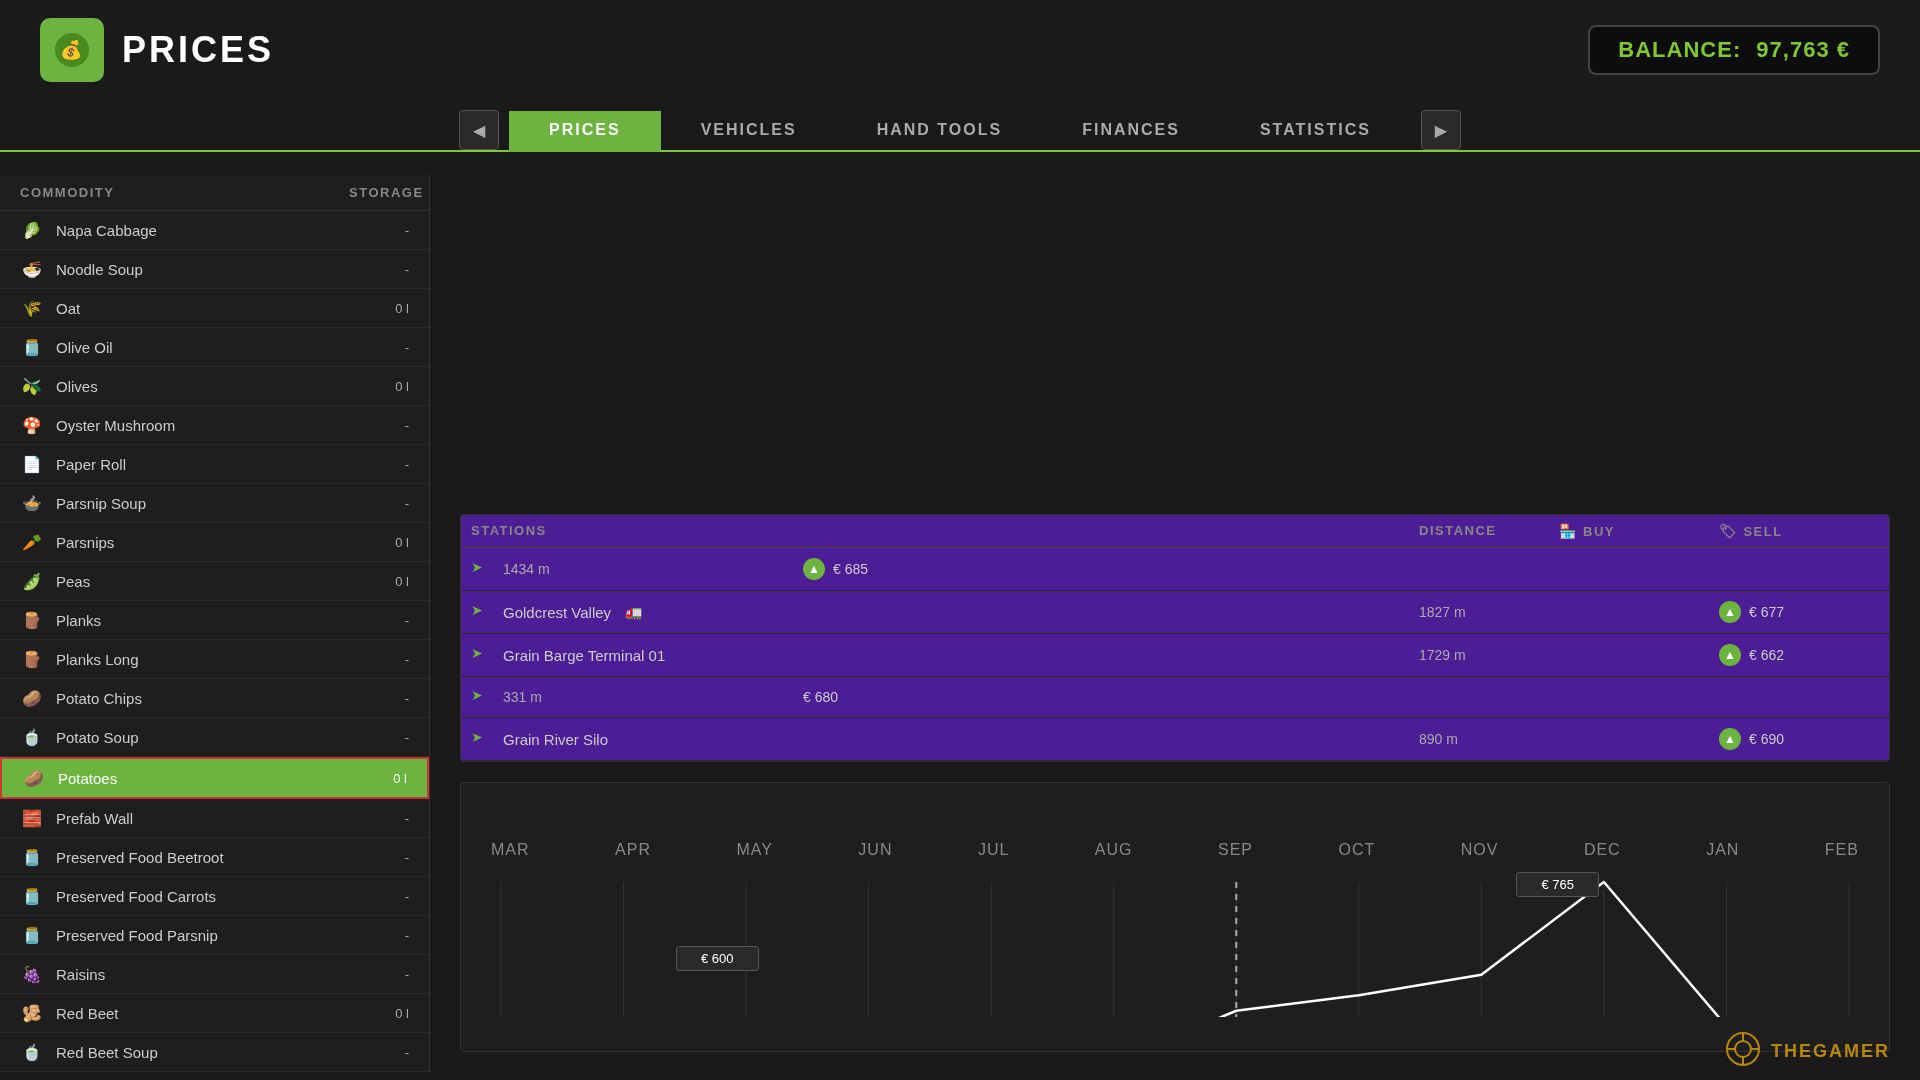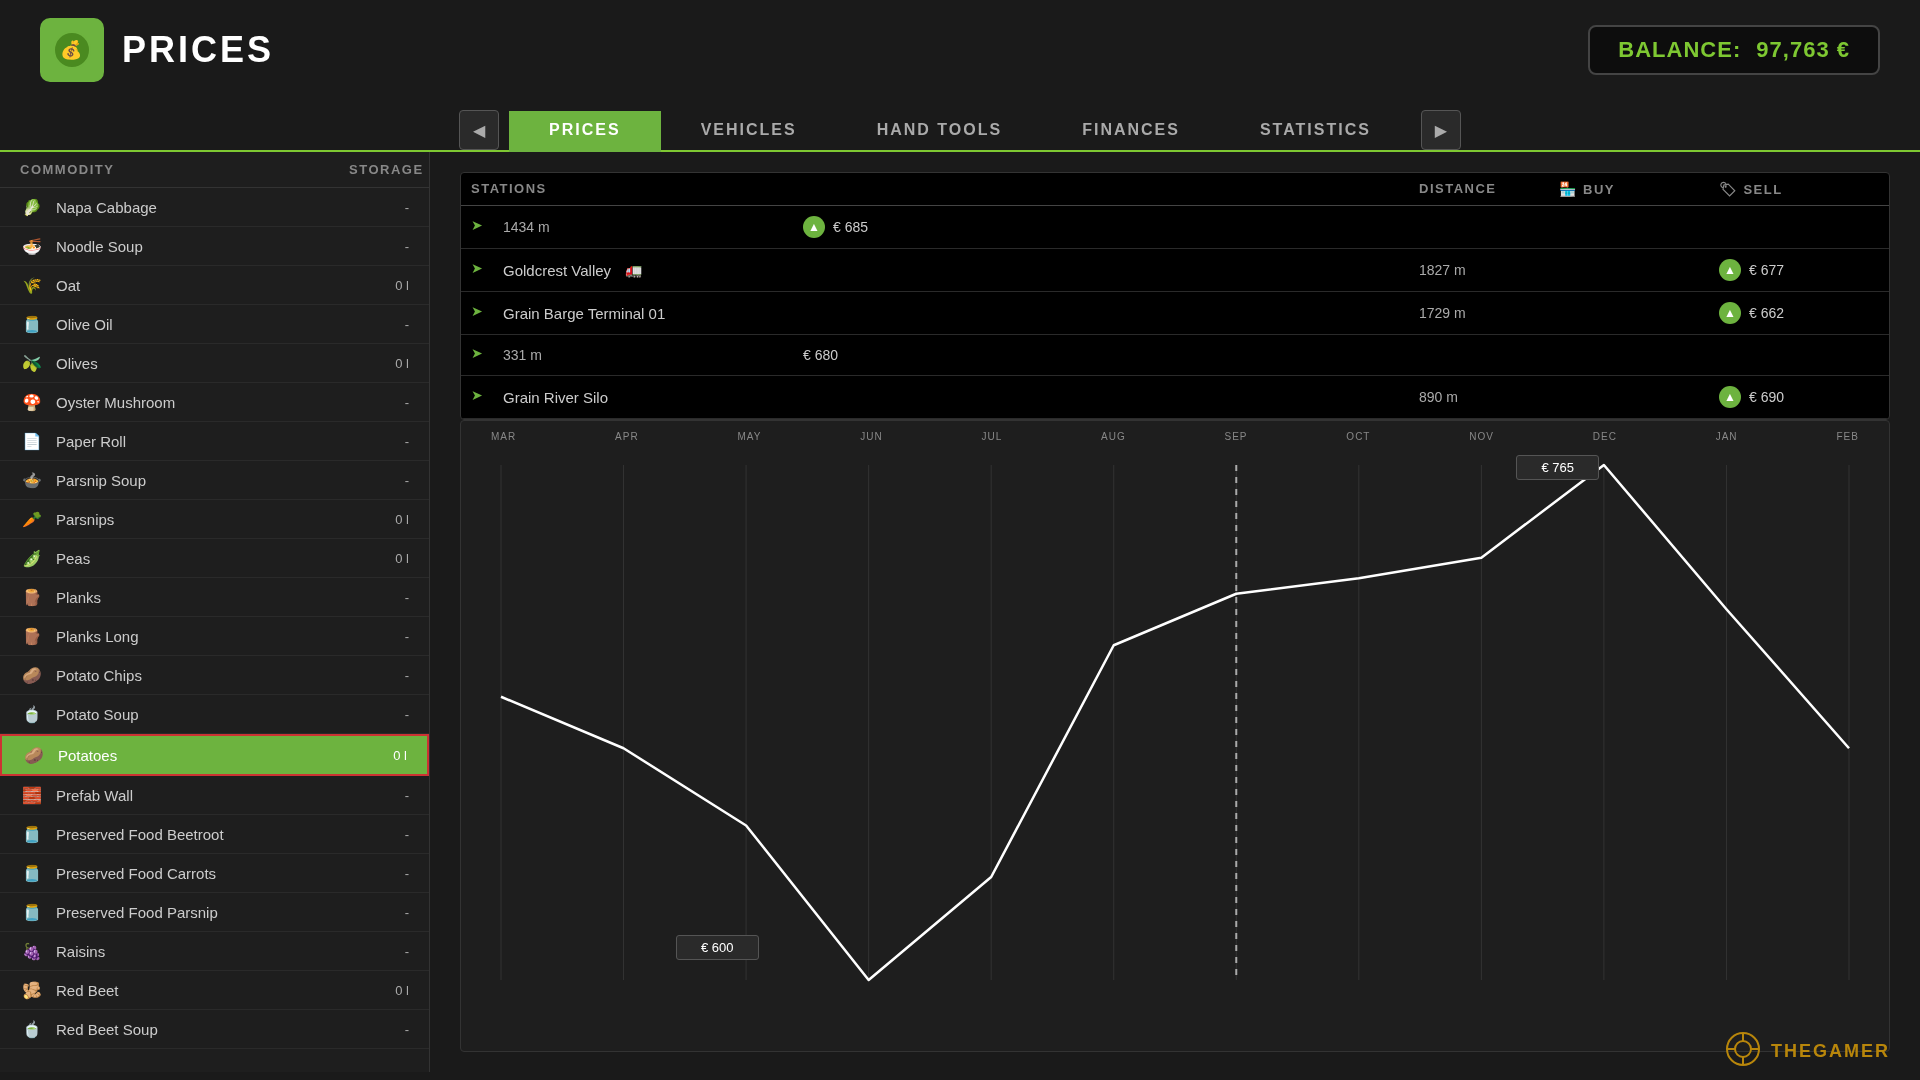--- a/index.html
+++ b/index.html
@@ -93,20 +93,21 @@
     .nav-tab.active {
       background-color: #6db33f;
       color: #ffffff;
       border-bottom: 3px solid #6db33f;
     }
 
     
     .main-content {
       display: flex;
       height: calc(1080px - 160px);
+      align-items: flex-end;
     }
 
     
     .sidebar {
       width: 430px;
       min-width: 430px;
       background-color: #1e1e1e;
       overflow-y: auto;
       border-right: 1px solid #333;
     }
@@ -201,44 +202,46 @@
       display: flex;
       align-items: center;
       justify-content: center;
       font-size: 12px;
       color: white;
     }
     .sell-price { color: #cccccc; }
 
     
     .station-area {
-      background-color: #000000;
+      background-color: #4c1d95;
       border-radius: 4px;
+      margin-bottom: 20px;
       overflow: hidden;
       border: 1px solid #333;
     }
 
     
     .chart-area {
       flex: 1;
       position: relative;
       background-color: #1e1e1e;
       border: 1px solid #333;
       border-radius: 4px;
       padding: 10px 20px 30px 20px;
     }
 
     .chart-months {
       display: flex;
       justify-content: space-between;
       padding: 0 10px;
-      font-size: 10px;
+      font-size: 16px;
       color: #888;
       margin-bottom: 8px;
       letter-spacing: 1px;
+      margin-top: 48px;
     }
 
     .chart-svg-container {
       width: 100%;
       height: calc(100% - 30px);
       position: relative;
     }
 
     
     .price-label {

